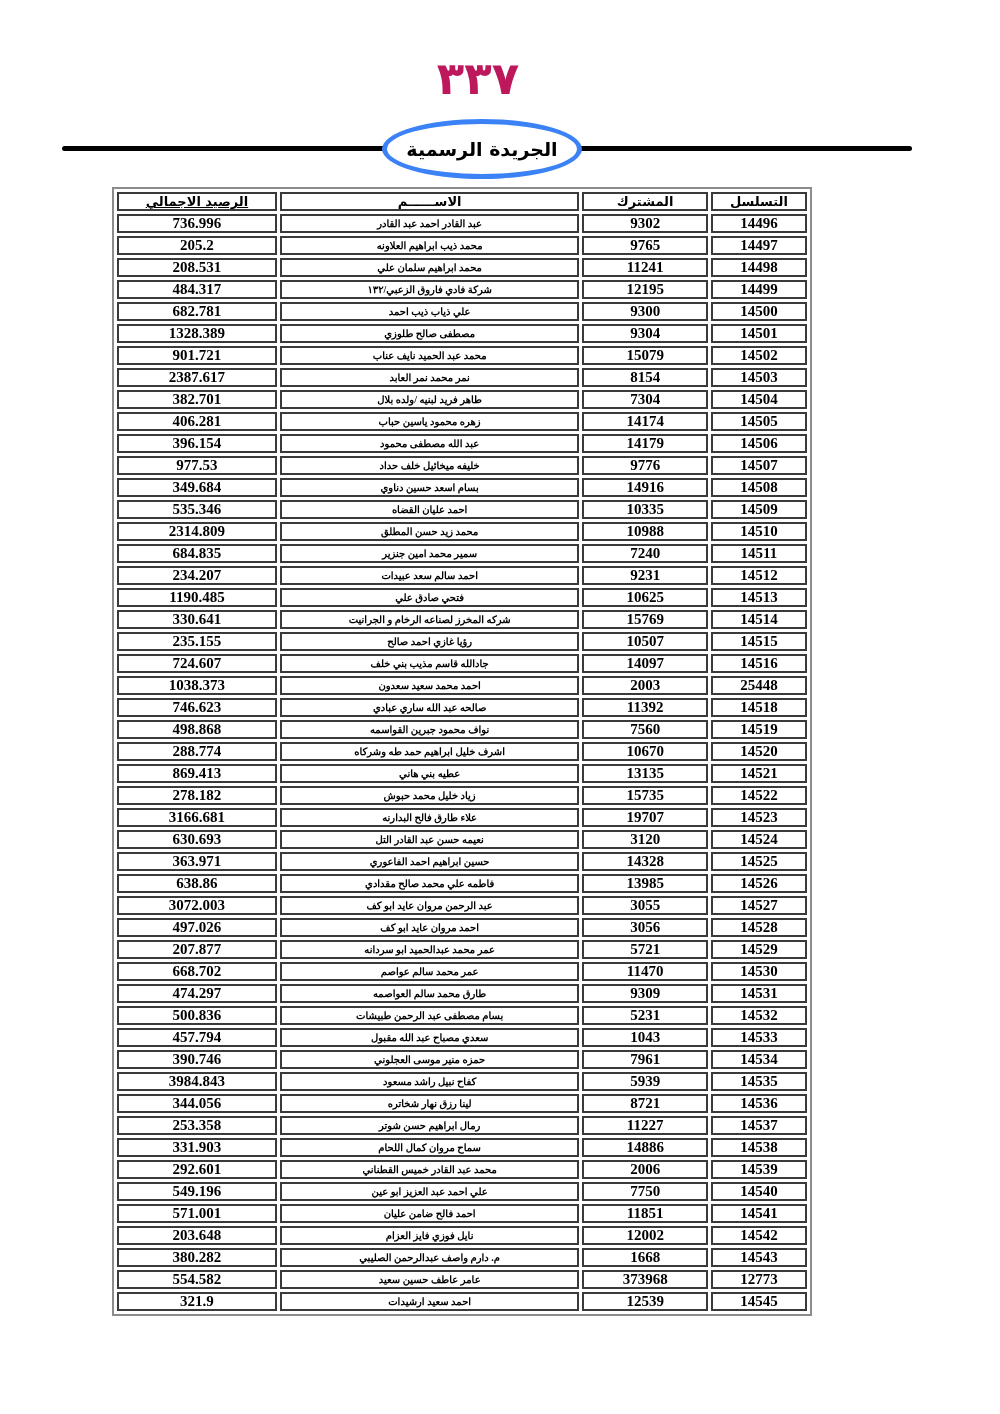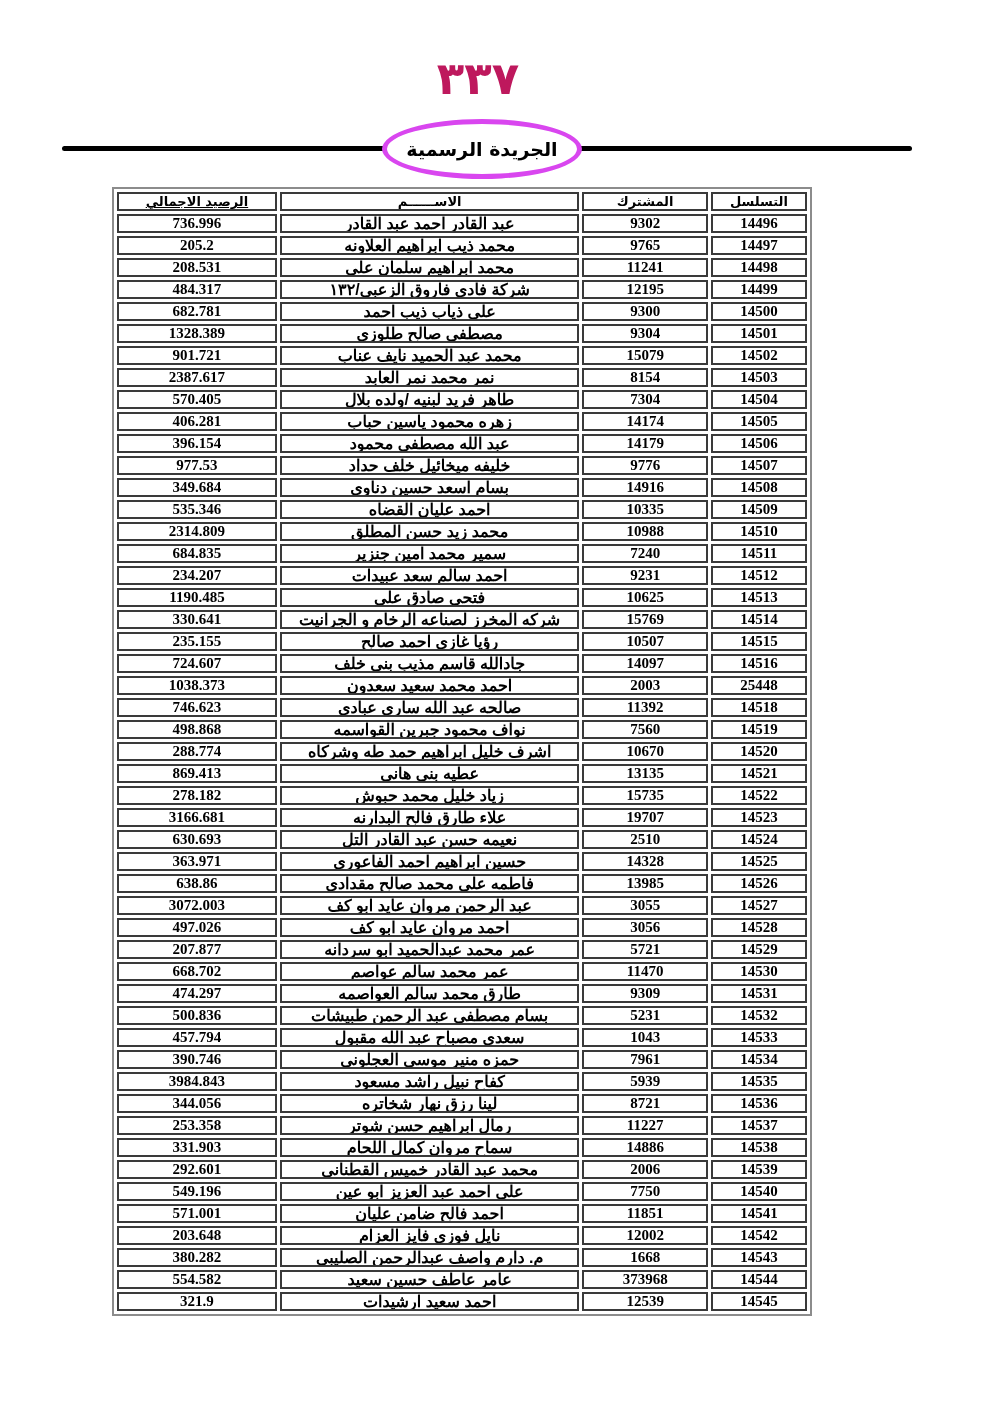--- a/index.html
+++ b/index.html
@@ -19,21 +19,21 @@
     line-height:1;
   }
   
   .head-rule{
     position:absolute;left:62px;top:146px;width:850px;height:5px;
     background:#000;border-radius:3px;
   }
   
   .banner-ellipse{
     position:absolute;left:382px;top:119px;width:190px;height:50px;
-    border:5px solid #d946ef;border-radius:50%;
+    border:5px solid #3b82f6;border-radius:50%;
     background:#fff;
     display:flex;align-items:center;justify-content:center;
     direction:rtl;
     font-size:19px;font-weight:bold;color:#000;
     z-index:2;
   }
   
   .table-wrap{
     position:absolute;left:112px;top:187px;width:704px;
   }
@@ -67,22 +67,22 @@
     line-height:15px;
   }
   .gazette th.u{ text-decoration:underline; }
   td.num{
     font-family:"Liberation Serif","DejaVu Serif",serif;
     font-size:15px;
     line-height:15px;
     direction:ltr;
   }
   td.name{
-    font-family:Liberation Sans, sans-serif;
-    font-size:16px;
+    font-family:Liberation Serif, serif;
+    font-size:10px;
     line-height:15px;
   }
 </style>
 </head>
 <body>
 
 <div class="page-number">٣٣٧</div>
 
 <div class="head-rule"></div>
 
@@ -160,21 +160,21 @@
     <td class="num">14503</td>
     <td class="num">8154</td>
     <td class="name">نمر محمد نمر العابد</td>
     <td class="num">2387.617</td>
   </tr>
 
   <tr>
     <td class="num">14504</td>
     <td class="num">7304</td>
     <td class="name">طاهر فريد لبنيه /ولده بلال</td>
-    <td class="num">570.405</td>
+    <td class="num">382.701</td>
   </tr>
 
   <tr>
     <td class="num">14505</td>
     <td class="num">14174</td>
     <td class="name">زهره محمود ياسين حباب</td>
     <td class="num">406.281</td>
   </tr>
 
   <tr>
@@ -298,21 +298,21 @@
 
   <tr>
     <td class="num">14523</td>
     <td class="num">19707</td>
     <td class="name">علاء طارق فالح البدارنه</td>
     <td class="num">3166.681</td>
   </tr>
 
   <tr>
     <td class="num">14524</td>
-    <td class="num">2510</td>
+    <td class="num">3120</td>
     <td class="name">نعيمه حسن عبد القادر التل</td>
     <td class="num">630.693</td>
   </tr>
 
   <tr>
     <td class="num">14525</td>
     <td class="num">14328</td>
     <td class="name">حسين ابراهيم احمد الفاعوري</td>
     <td class="num">363.971</td>
   </tr>
@@ -437,21 +437,21 @@
   </tr>
 
   <tr>
     <td class="num">14543</td>
     <td class="num">1668</td>
     <td class="name">م. دارم واصف عبدالرحمن الصليبي</td>
     <td class="num">380.282</td>
   </tr>
 
   <tr>
-    <td class="num">14544</td>
+    <td class="num">12773</td>
     <td class="num">373968</td>
     <td class="name">عامر عاطف حسين سعيد</td>
     <td class="num">554.582</td>
   </tr>
 
   <tr>
     <td class="num">14545</td>
     <td class="num">12539</td>
     <td class="name">احمد سعيد ارشيدات</td>
     <td class="num">321.9</td>

